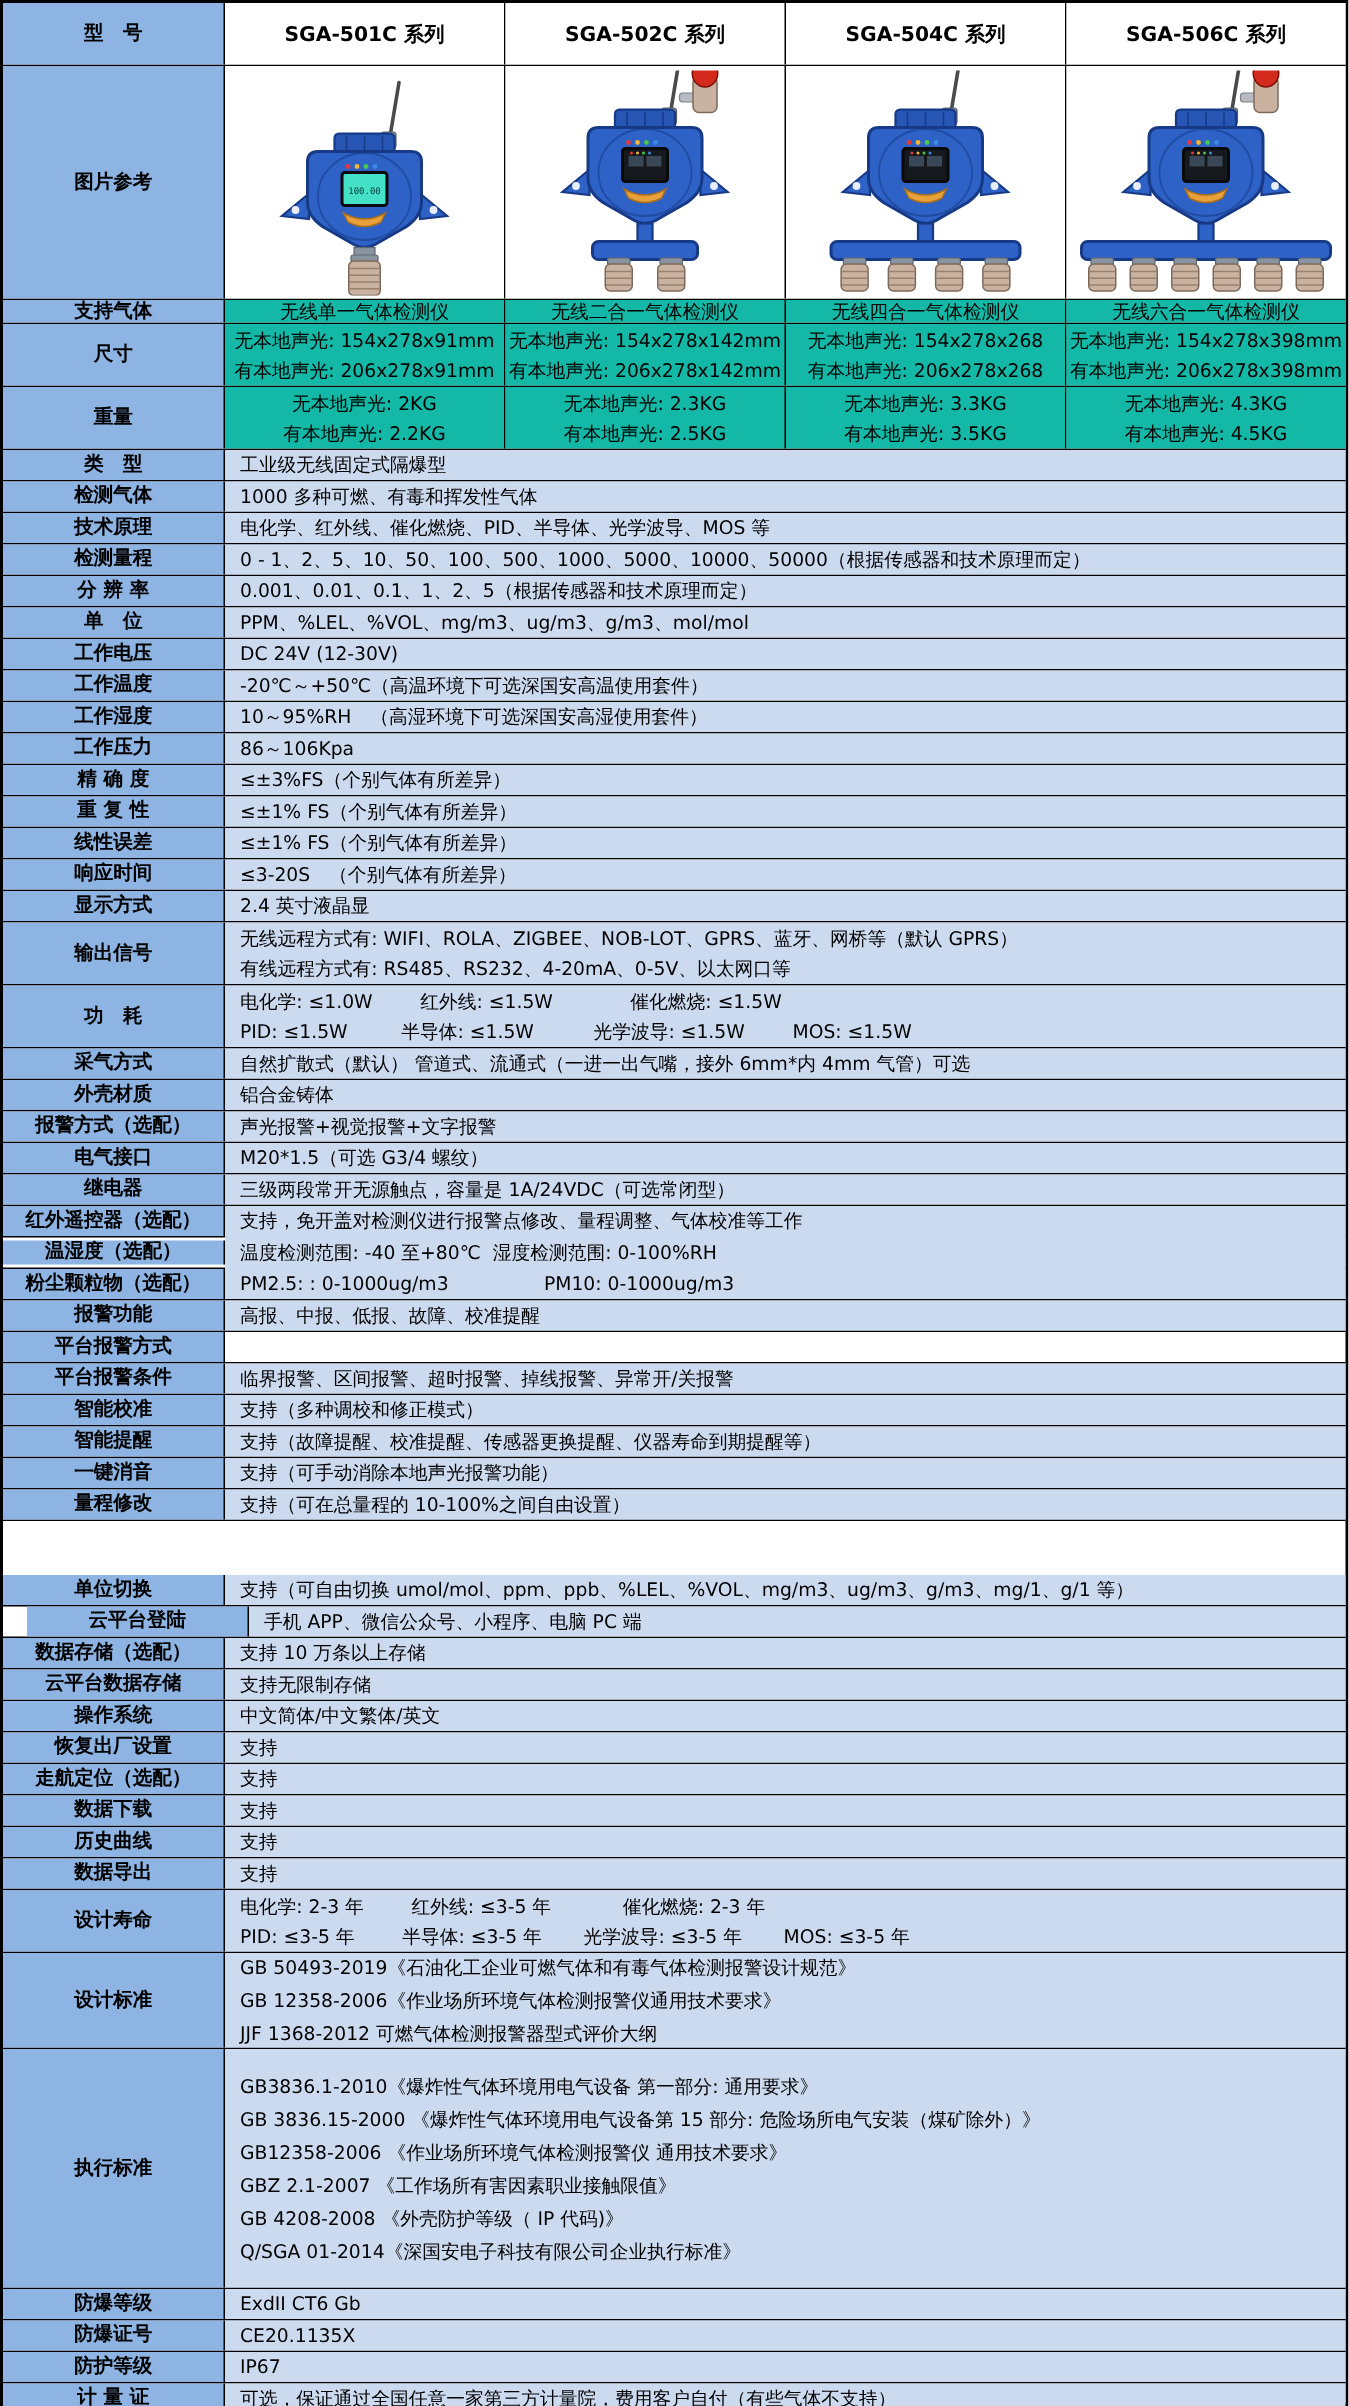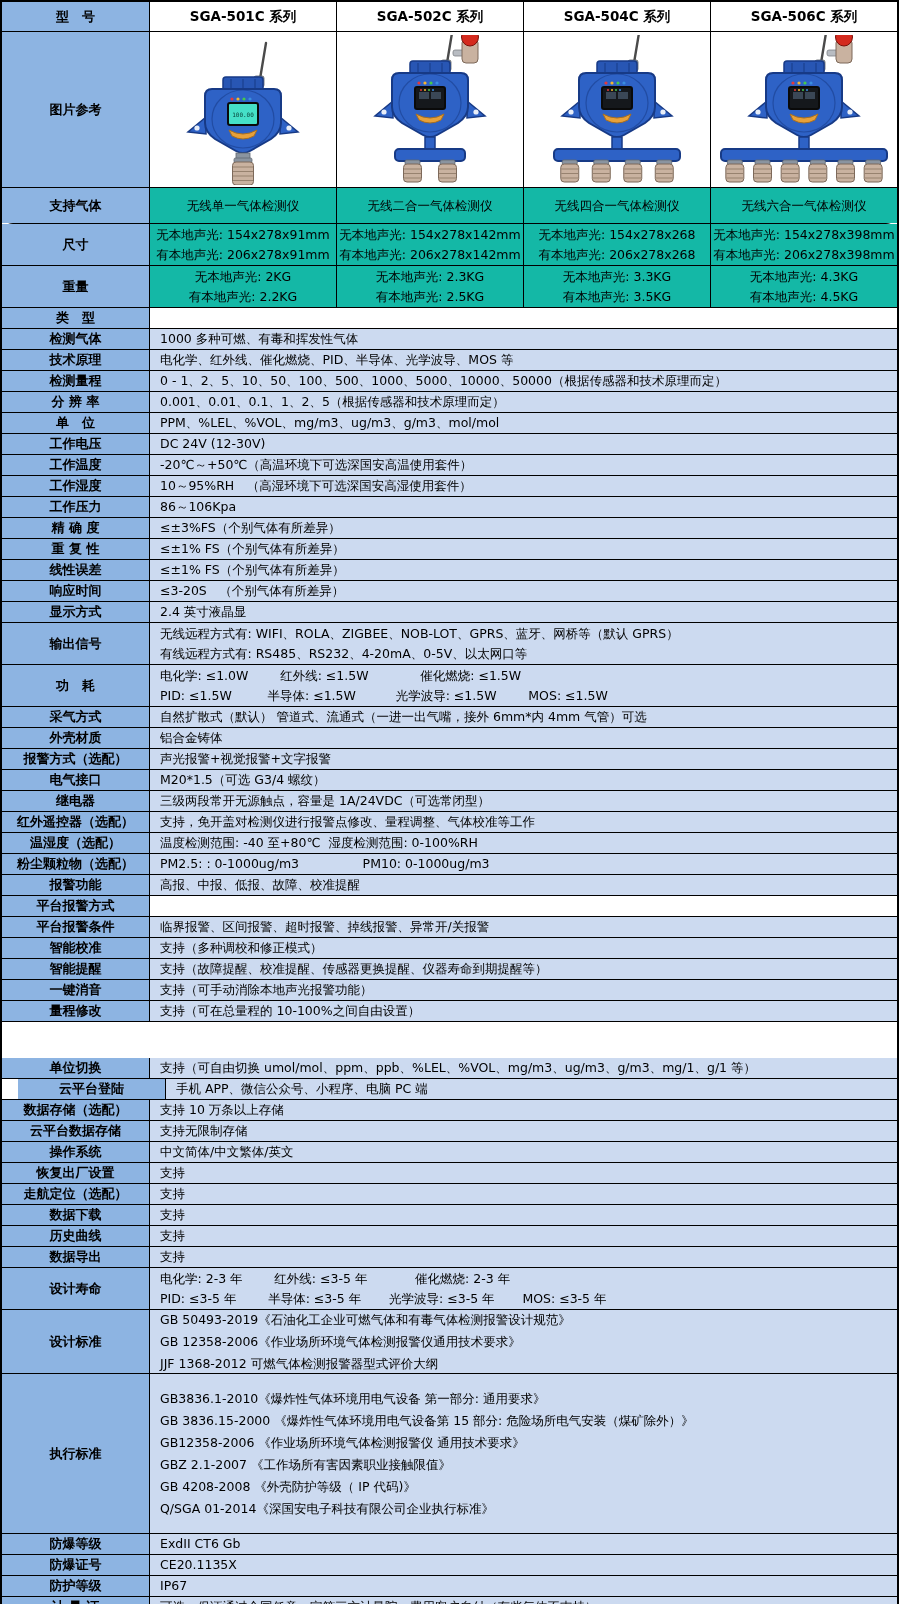--- a/index.html
+++ b/index.html
@@ -19,23 +19,23 @@
     padding:0 2px;line-height:16px;
   }
   .col{flex:1 1 0;border-right:1.5px solid #000;}
   .col.last{border-right:none;}
   .model{background:#fff;display:flex;align-items:center;justify-content:center;
     font-weight:bold;font-size:13.5px;}
   .imgcell{background:#fff;display:flex;align-items:center;justify-content:center;}
   .vcell{background:#14b8a6;display:flex;flex-direction:column;align-items:center;justify-content:center;
     font-size:12.5px;text-align:center;}
   .vcell .line{line-height:20px;white-space:pre-wrap;}
-  .header{height:30px;}
+  .header{height:42px;}
   .images{height:156px;}
-  .support{height:36px;border-radius:11px;}
+  .support{height:16px;}
   .size,.weight{height:42px;}
   .spec{flex:1 1 auto;}
   .specval{
     flex:1 1 0;background:#ccdaf0;display:flex;flex-direction:column;justify-content:center;
     font-size:12.5px;padding:1px 10px;
   }
   .specval .line{line-height:20px;white-space:pre-wrap;}
   .specval.loose .line{line-height:22px;}
   svg{display:block;}
 </style>
@@ -301,20 +301,23 @@
       <div class="line">有本地声光: 3.5KG</div>
     </div>
     <div class="cell col vcell last">
       <div class="line">无本地声光: 4.3KG</div>
       <div class="line">有本地声光: 4.5KG</div>
     </div>
   </div>
 
   <div id="spec-rows" style="display:contents"><div class="row spec" style="min-height: 21px;">
         <div class="cell label">类　型</div>
+        <div class="cell specval">
+          <div class="line">工业级无线固定式隔爆型</div>
+        </div>
       </div><div class="row spec" style="min-height: 21px;">
         <div class="cell label">检测气体</div>
         <div class="cell specval">
           <div class="line">1000 多种可燃、有毒和挥发性气体</div>
         </div>
       </div><div class="row spec" style="min-height: 21px;">
         <div class="cell label">技术原理</div>
         <div class="cell specval">
           <div class="line">电化学、红外线、催化燃烧、PID、半导体、光学波导、MOS 等</div>
         </div>
@@ -413,21 +416,21 @@
       </div><div class="row spec" style="min-height: 21px;">
         <div class="cell label">继电器</div>
         <div class="cell specval">
           <div class="line">三级两段常开无源触点，容量是 1A/24VDC（可选常闭型）</div>
         </div>
       </div><div class="row spec" style="min-height: 21px;">
         <div class="cell label">红外遥控器（选配）</div>
         <div class="cell specval">
           <div class="line">支持，免开盖对检测仪进行报警点修改、量程调整、气体校准等工作</div>
         </div>
-      </div><div class="row spec" style="min-height: 21px;">
+      </div><div class="row spec" style="min-height: 21px; align-items: center;">
         <div class="cell label">温湿度（选配）</div>
         <div class="cell specval">
           <div class="line">温度检测范围: -40 至+80℃  湿度检测范围: 0-100%RH</div>
         </div>
       </div><div class="row spec" style="min-height: 21px;">
         <div class="cell label">粉尘颗粒物（选配）</div>
         <div class="cell specval">
           <div class="line">PM2.5: : 0-1000ug/m3                PM10: 0-1000ug/m3</div>
         </div>
       </div><div class="row spec" style="min-height: 21px;">

